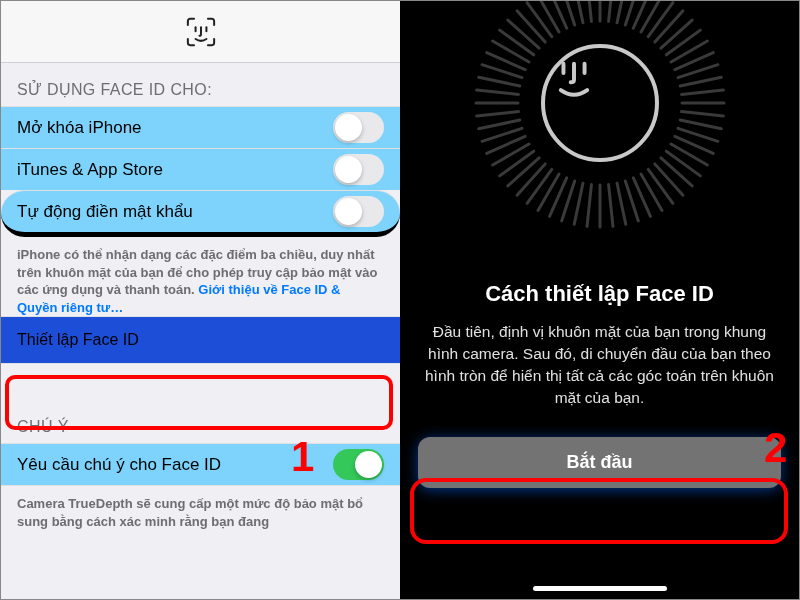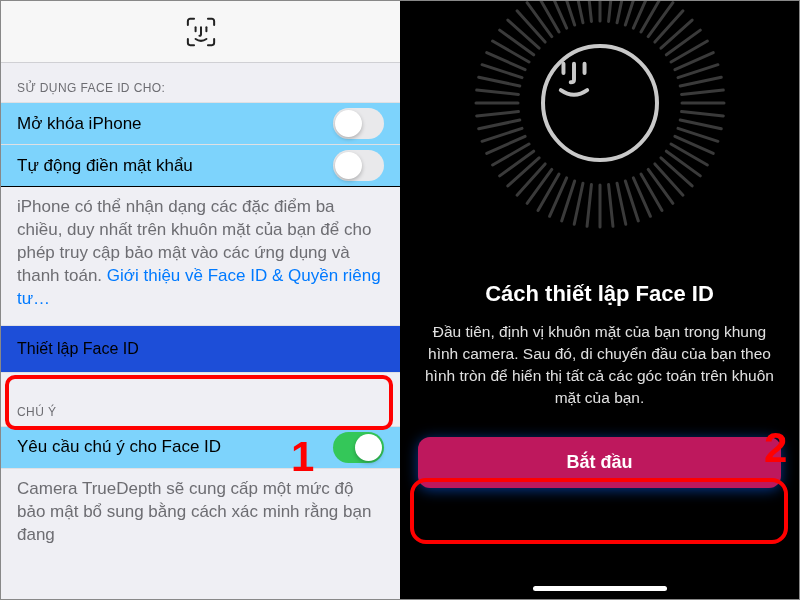--- a/index.html
+++ b/index.html
@@ -5,26 +5,26 @@
   * { margin: 0; padding: 0; box-sizing: border-box; font-family: -apple-system, BlinkMacSystemFont, "Segoe UI", Helvetica, Arial, sans-serif; }
   body { width: 800px; height: 600px; overflow: hidden; background: #000; }
   .container { display: flex; width: 800px; height: 600px; border: 1px solid #888; }
   .pane { width: 400px; height: 598px; position: relative; overflow: hidden; }
 
   
   .left { background: #efeff4; }
   .hdr { height: 62px; display: flex; align-items: center; justify-content: center; background: #f7f7f7; border-bottom: 1px solid #d0d0d4; }
   .faceid-glyph { width: 34px; height: 34px; }
 
-  .section-label { padding: 18px 16px 7px; font-size: 12px; letter-spacing: 0.4px; color: #6d6d72; }
+  .section-label { padding: 18px 16px 7px; font-size: 16px; letter-spacing: 0.4px; color: #6d6d72; }
   .row { background: #7dd3fc; border-top: 1px solid #e0e0e3; padding: 5px 16px; display: flex; align-items: center; justify-content: space-between; }
   .row:last-of-type { border-bottom: 1px solid #e0e0e3; }
   .row .label { font-size: 17px; color: #000; }
 
-  .footer-text { padding: 9px 16px 14px; font-size: 17px; color: #6d6d72; line-height: 1.35; }
+  .footer-text { padding: 9px 16px 0; font-size: 13px; color: #6d6d72; line-height: 1.35; font-weight: bold; }
   .footer-text .lnk { color: #007aff; }
 
   
   .switch { width: 51px; height: 31px; border-radius: 16px; position: relative; flex: 0 0 auto; }
   .switch.off { background: #e9e9eb; }
   .switch.on { background: #34c759; }
   .switch .knob { position: absolute; top: 2px; width: 27px; height: 27px; border-radius: 50%; background: #fff; box-shadow: 0 2px 4px rgba(0,0,0,0.25); }
   .switch.off .knob { left: 2px; }
   .switch.on .knob { right: 2px; }
 
@@ -39,21 +39,21 @@
   .right { background: #000; color: #fff; display: flex; flex-direction: column; align-items: center; }
 
   .tick-ring { position: relative; width: 260px; height: 260px; margin-top: -28px; }
   .tick-ring svg { position: absolute; inset: 0; }
   .face-circle { position: absolute; left: 50%; top: 50%; width: 118px; height: 118px; transform: translate(-50%,-50%); border: 4px solid #c9c9c9; border-radius: 50%; display:flex; align-items:center; justify-content:center; }
   .face-circle svg { width: 58px; height: 58px; }
 
   .setup-title { font-size: 22px; font-weight: 600; margin-top: 48px; text-align: center; }
   .setup-body  { font-size: 15.5px; color: #e0e0e0; line-height: 1.42; margin: 14px 22px 0; text-align: center; }
 
-  .start-btn { margin: 28px 18px 0; align-self: stretch; background: #be185d; color: #fff; font-size: 18px; font-weight: 600; padding: 15px 0; border-radius: 12px; text-align: center; box-shadow: 0 2px 14px rgba(10,102,255,0.55); }
+  .start-btn { margin: 28px 18px 0; align-self: stretch; background: #737373; color: #fff; font-size: 18px; font-weight: 600; padding: 15px 0; border-radius: 12px; text-align: center; box-shadow: 0 2px 14px rgba(10,102,255,0.55); }
 
   .home-indicator { width: 134px; height: 5px; border-radius: 3px; background: #fff; position: absolute; bottom: 8px; left: 50%; transform: translateX(-50%); }
 </style>
 </head>
 <body>
 
 <div class="container">
 
   <div class="pane left">
 
@@ -73,38 +73,44 @@
     </div>
 
     <div class="section-label">SỬ DỤNG FACE ID CHO:</div>
 
     <div class="row">
       <span class="label">Mở khóa iPhone</span>
       <span class="switch off">
           <span class="knob"></span>
         </span>
     </div>
-    <div class="row" style="border-bottom:1px solid #000000;">
+    <div class="row">
+      <span class="label">iTunes &amp; App Store</span>
+      <span class="switch off">
+          <span class="knob"></span>
+        </span>
+    </div>
+    <div class="row" style="border-bottom:5px solid #000000;border-radius:24px;">
       <span class="label">Tự động điền mật khẩu</span>
       <span class="switch off">
           <span class="knob"></span>
         </span>
     </div>
 
     <div class="footer-text">
       <span>iPhone có thể nhận dạng các đặc điểm ba chiều, duy nhất trên khuôn mặt của bạn để cho phép truy cập bảo mật vào các ứng dụng và thanh toán. </span><span class="lnk">Giới thiệu về Face ID &amp; Quyền riêng tư…</span>
     </div>
 
     <div class="setup-group">
       <div class="setup-row">
         <span class="link">Thiết lập Face ID</span>
       </div>
     </div>
 
-    <div class="section-label" style="padding-top:32px;">CHÚ Ý</div>
+    <div class="section-label" style="padding-top:54px;">CHÚ Ý</div>
 
     <div class="row" style="border-bottom:1px solid #e0e0e3;gap:32px;">
       <span class="label">Yêu cầu chú ý cho Face ID</span>
       <span class="switch on">
           <span class="knob"></span>
         </span>
     </div>
 
     <div class="footer-text">Camera TrueDepth sẽ cung cấp một mức độ bảo mật bổ sung bằng cách xác minh rằng bạn đang</div>
 

